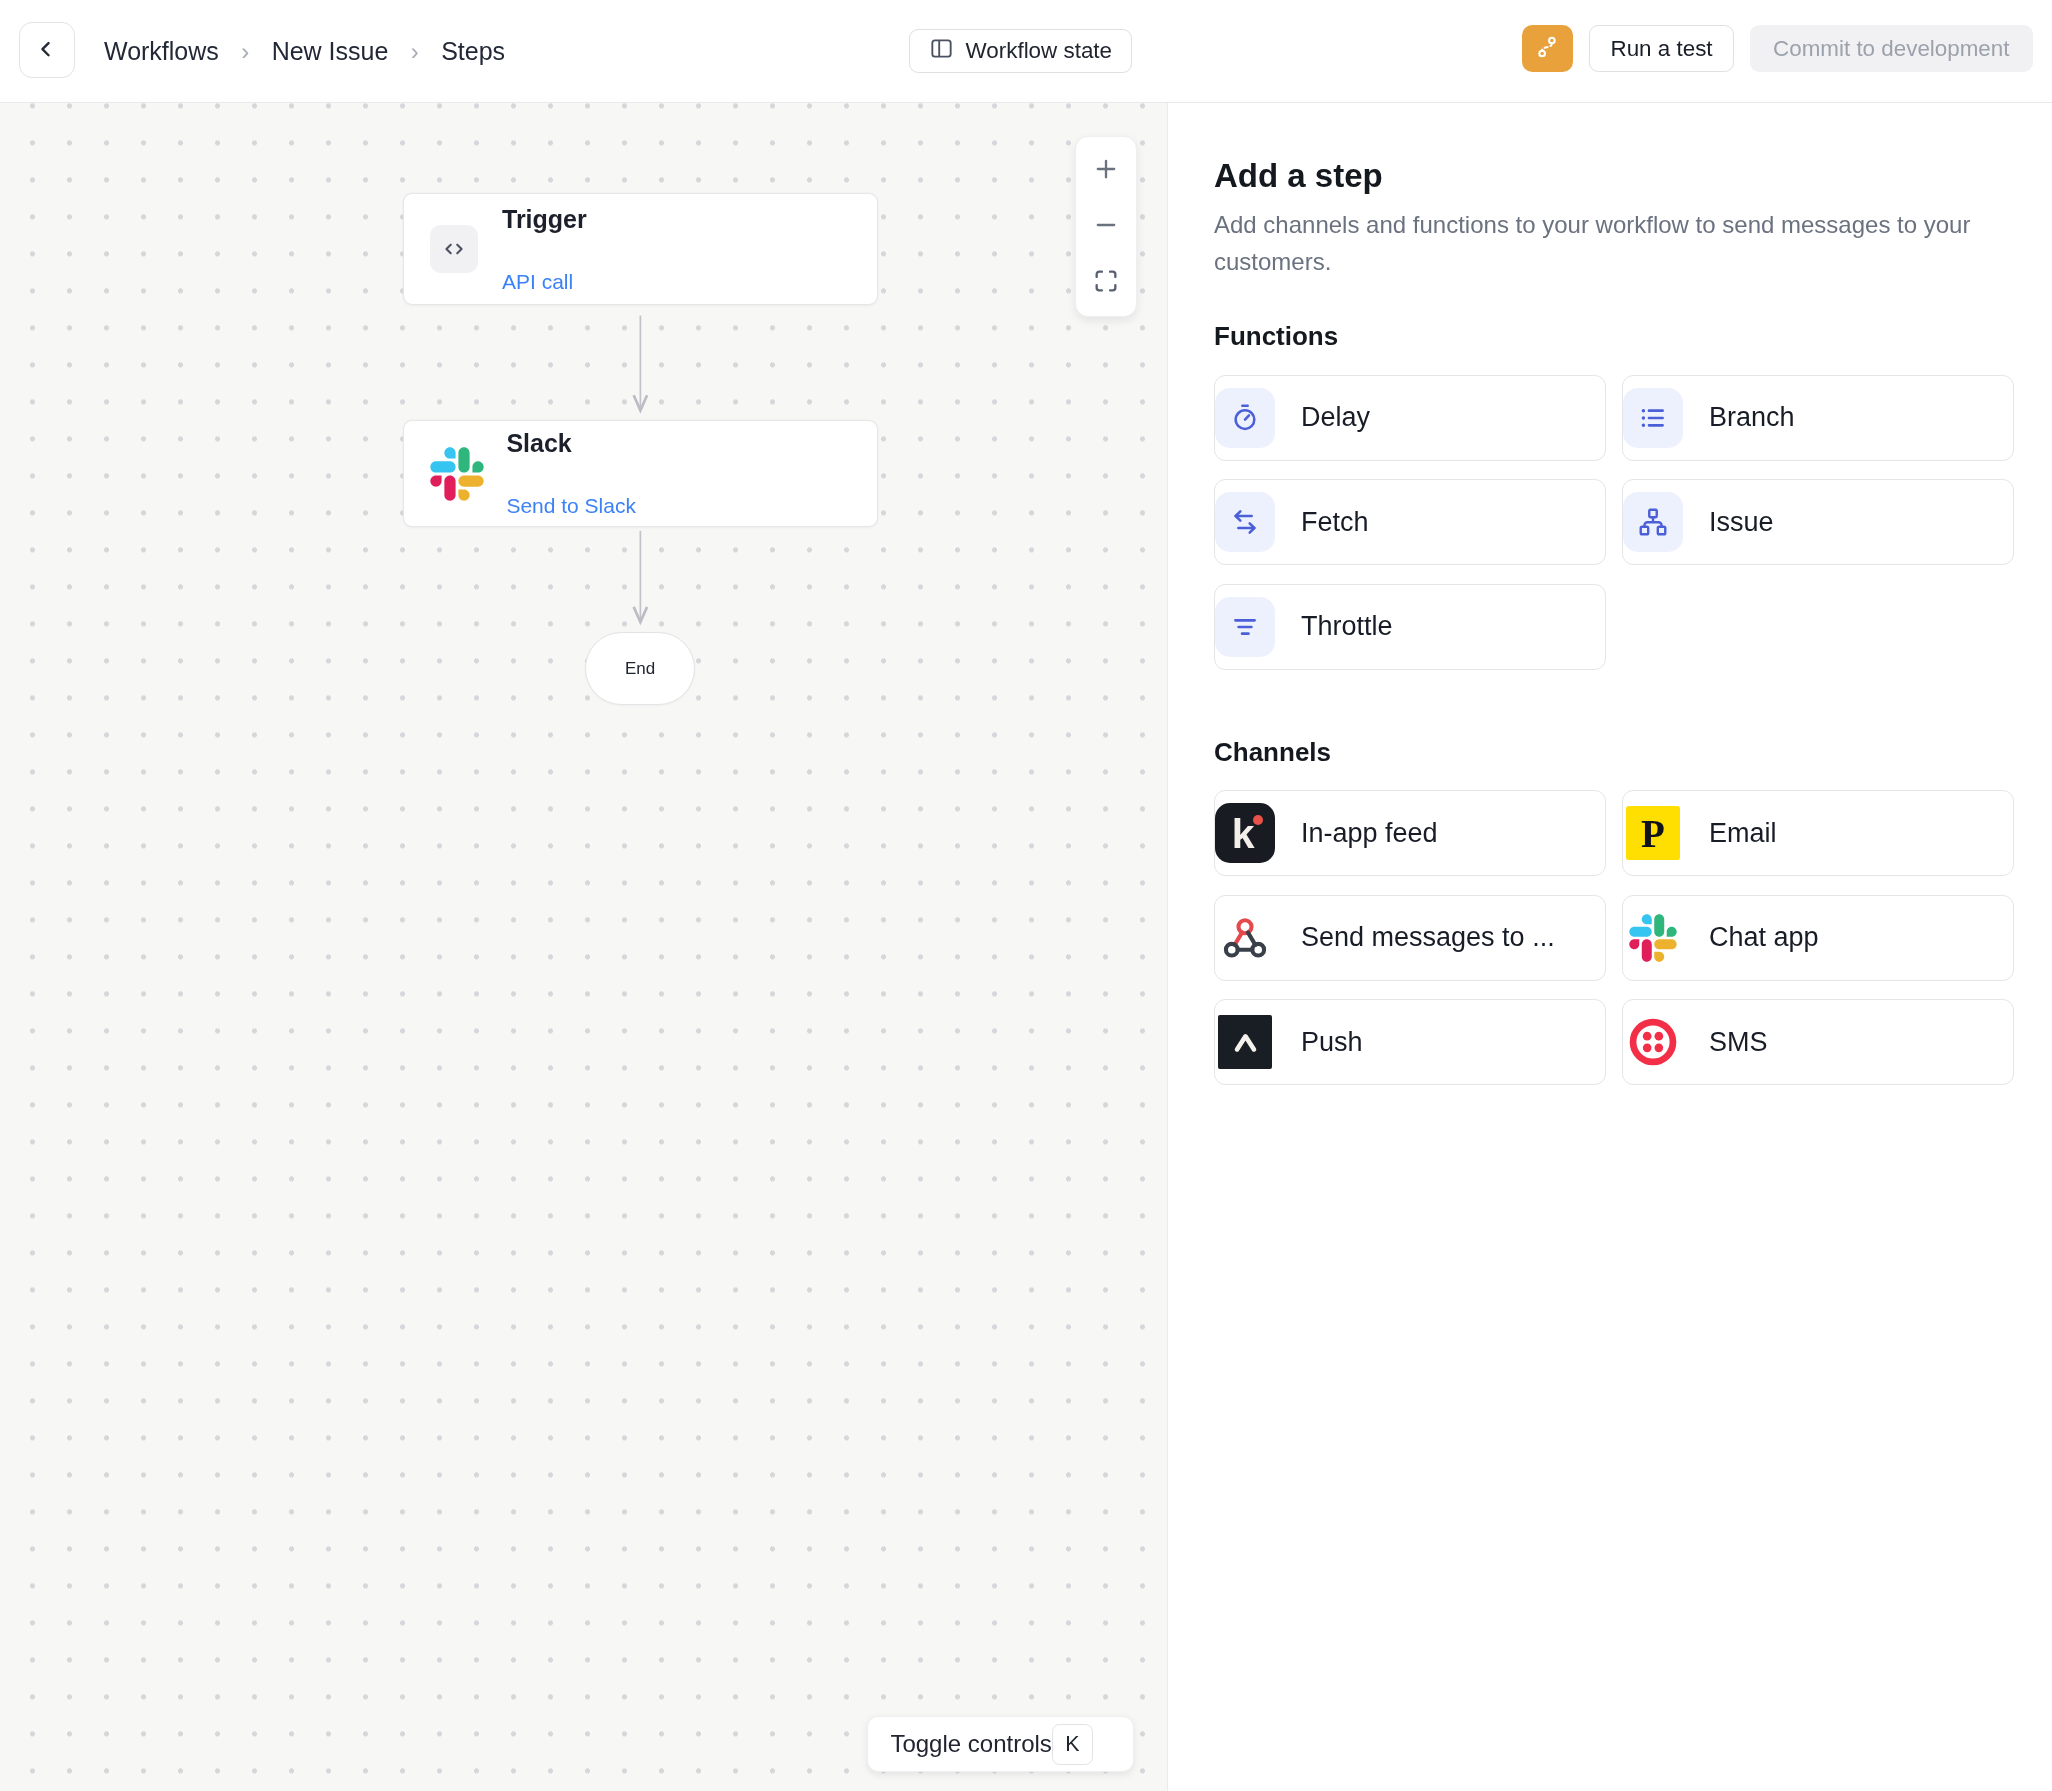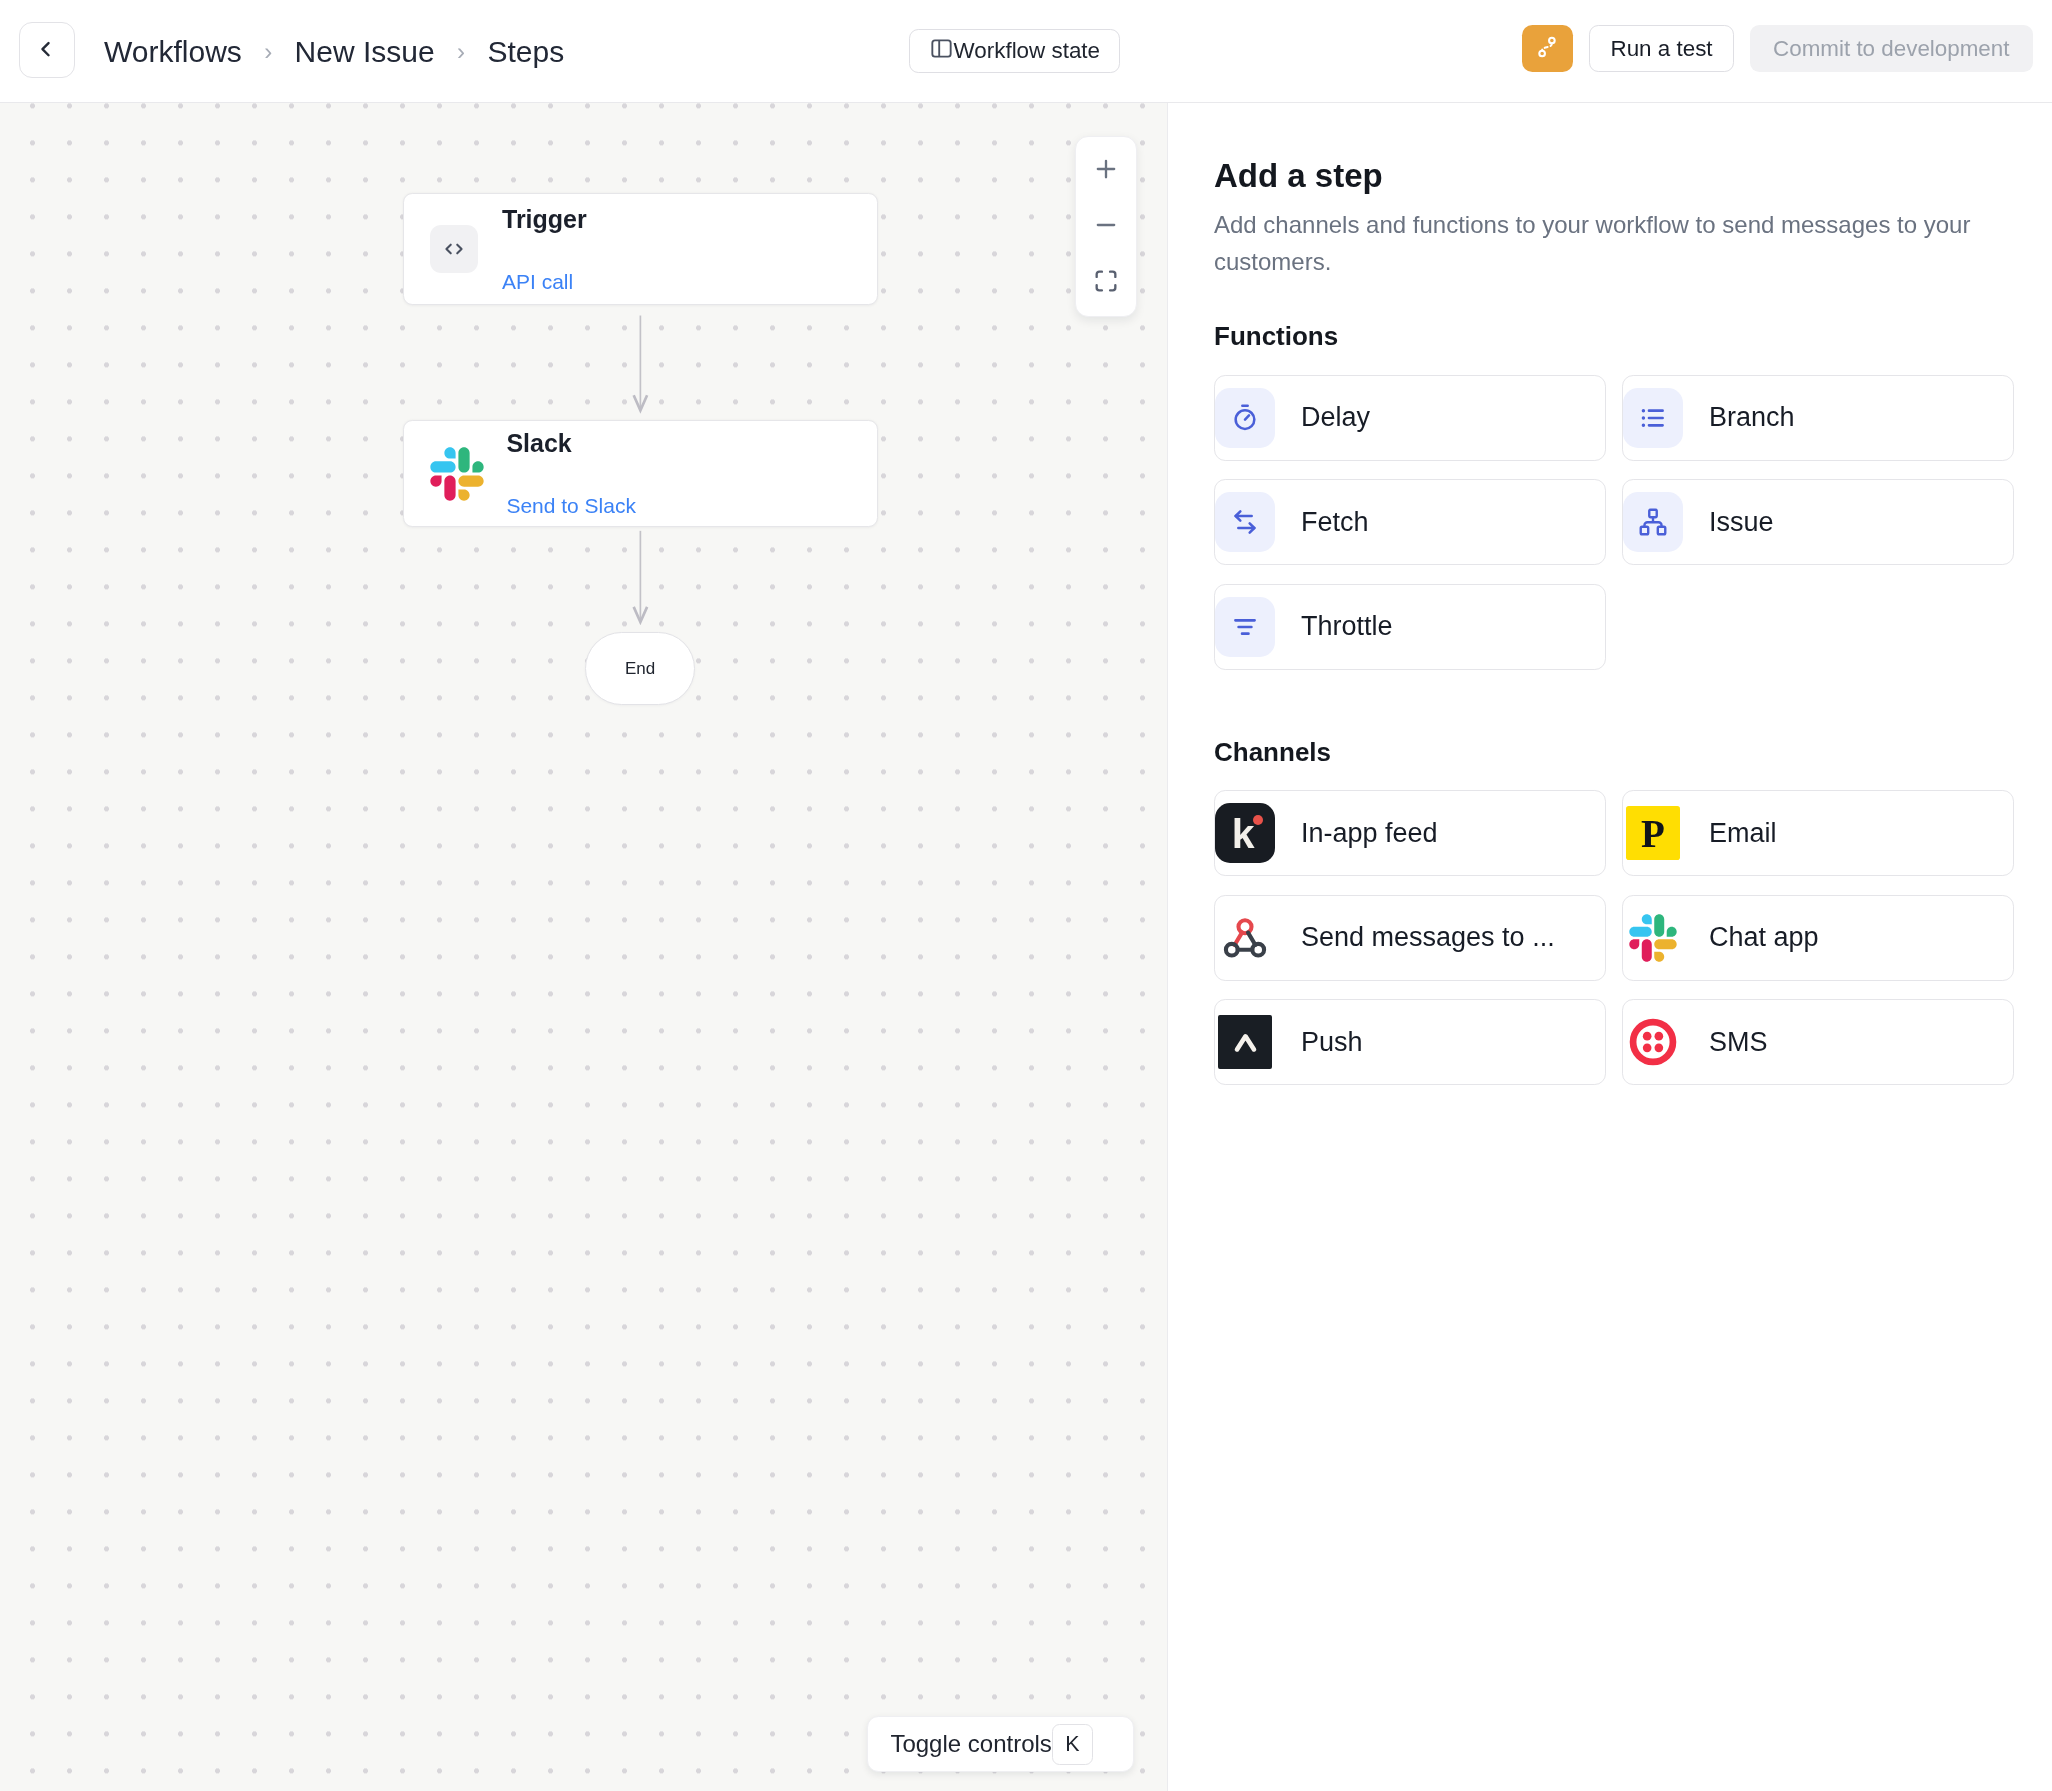--- a/index.html
+++ b/index.html
@@ -3,23 +3,23 @@
 <meta charset="utf-8">
 <style>
   * { margin:0; padding:0; box-sizing:border-box; }
   html,body { width:2053px; height:1792px; background:#fff; font-family:"Liberation Sans", sans-serif; }
   #app { position:relative; width:2053px; height:1792px; overflow:hidden; background:#fff; }
 
   
   .topbar { position:absolute; left:0; top:0; width:2053px; height:103px; background:#fff; border-bottom:0.9px solid #E9E9EC; z-index:5; }
   .back-btn { position:absolute; left:18.6px; top:22.4px; width:56px; height:56px; border:1.4px solid #E3E3E7; border-radius:13px; background:#fff; display:flex; align-items:center; justify-content:center; cursor:pointer; }
   .breadcrumb { position:absolute; left:104px; top:0; height:103px; display:flex; align-items:center; gap:22.4px; }
-  .crumb { font-size:30px; font-weight:500; color:#222836; cursor:pointer; white-space:nowrap; }
+  .crumb { font-size:25px; font-weight:500; color:#222836; cursor:pointer; white-space:nowrap; }
   .crumb-sep { font-size:24px; color:#A7ACB6; }
-  .wfstate-btn { position:absolute; left:909px; top:29px; height:44px; padding:0 18.6px; display:flex; align-items:center; background:#fff; border:1.4px solid #DFDFE4; border-radius:9.3px; font-size:22.4px; font-weight:500; color:#20252F; cursor:pointer; }
+  .wfstate-btn { position:absolute; left:909px; top:29px; height:44px; padding:0 18.6px; display:flex; align-items:center; gap:12px; background:#fff; border:1.4px solid #DFDFE4; border-radius:9.3px; font-size:22.4px; font-weight:500; color:#20252F; cursor:pointer; }
   .top-right { position:absolute; right:20.5px; top:25px; height:47px; display:flex; align-items:center; gap:16px; }
   .branch-btn { width:51px; height:47px; border-radius:10.3px; background:#E9A23B; display:flex; align-items:center; justify-content:center; cursor:pointer; }
   .runtest-btn { height:47px; padding:0 20.5px; background:#fff; border:1.4px solid #DFDFE4; border-radius:9.3px; font-size:22.4px; font-weight:500; color:#181D27; display:flex; align-items:center; cursor:pointer; }
   .commit-btn { height:47px; padding:0 23px; background:#F1F1F3; border:none; border-radius:9.3px; font-size:22.4px; font-weight:500; color:#9CA2AC; display:flex; align-items:center; cursor:default; }
 
   
   .canvas { position:absolute; left:0; top:103px; width:1168px; height:1689px; background-color:#F7F7F5;
     background-image:radial-gradient(circle, #D8D6DA 2.3px, transparent 2.8px);
     background-size:37px 37px; background-position:14px 21.4px; border-right:0.9px solid #EBEBEE; }
   .edges-svg { position:absolute; left:0; top:0; width:1168px; height:1689px; pointer-events:none; }

